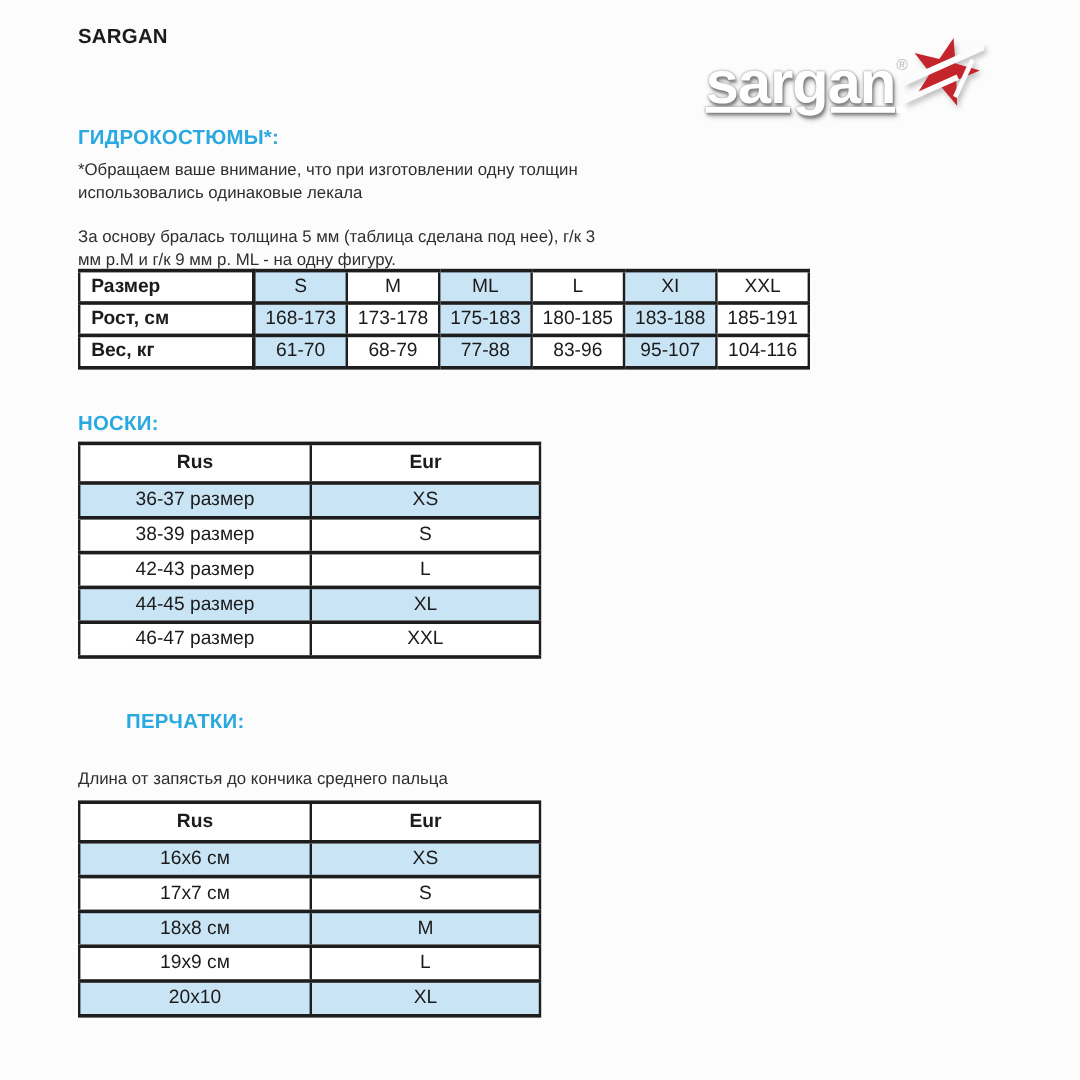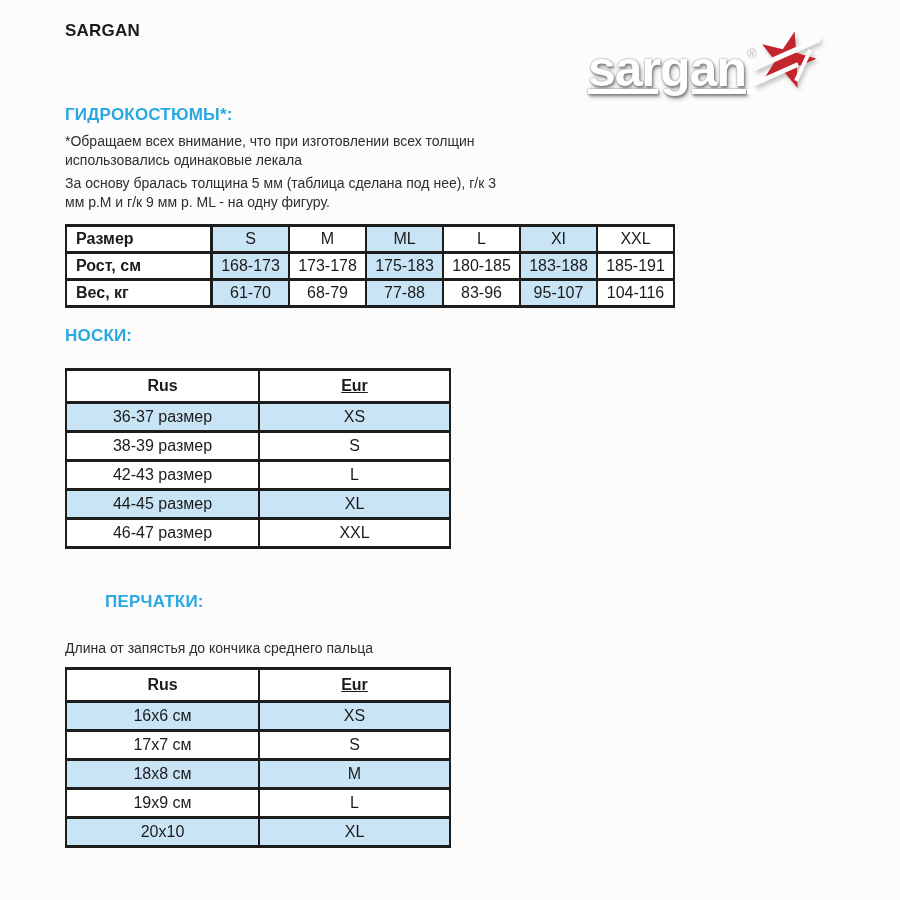--- a/index.html
+++ b/index.html
@@ -42,27 +42,27 @@
     text-shadow:none;font-weight:normal;
   }
   .logo-star{margin-left:-2px;margin-top:-4px;
     filter:drop-shadow(2px 3px 2px rgba(80,80,80,.35));}
   
   .section-heading{
     position:absolute;left:65px;
     font-size:17px;font-weight:bold;color:var(--blue);letter-spacing:.2px;
   }
   #h-wetsuits{top:105px;}
-  #h-socks{top:326px;}
+  #h-socks{top:343px;}
   #h-gloves{top:592px;margin-left:40px;}
   .note{
     position:absolute;left:65px;top:132px;width:540px;
     font-size:14px;line-height:19px;color:var(--note);
   }
-  .note .p2{margin-top:4px;}
+  .note .p2{margin-top:18px;}
   .subtitle{
     position:absolute;left:65px;top:640px;
     font-size:14px;color:var(--note);
   }
   
   table{
     position:absolute;border-collapse:collapse;table-layout:fixed;
     background:#fff;
   }
   td,th{
@@ -79,21 +79,21 @@
   #t-wetsuits td{height:24px;}
   #t-wetsuits td.lbl{
     width:134px;text-align:left;padding-left:9px;font-weight:bold;
     border-right:3px solid var(--bd);background:#fff;margin-top:48px;
   }
   #t-wetsuits td.sz{width:75px;}
   
   .two-col th{height:30px;font-weight:bold;}
   .two-col td{height:26px;margin-left:30px;}
   .two-col .c-rus{width:191px;margin-top:24px;}
-  .two-col .c-eur{width:189px;text-decoration:underline;}
+  .two-col .c-eur{width:189px;}
   #t-socks{left:65px;top:368px;}
   #t-gloves{left:65px;top:667px;}
 </style>
 </head>
 <body>
 
 <div class="doc-title">
   <div>SARGAN</div>
 </div>
 
@@ -103,21 +103,21 @@
     <path fill="#c4242b" d="M61.6,8.5 L64.0,40.7 L94.9,49.7 L65.1,61.8 L66.1,94.0 L45.3,69.4 L15.0,80.3 L32.0,52.9 L12.3,27.5 L43.6,35.2 Z"></path>
     <rect x="-12" y="38" width="124" height="8" fill="#fcfcfc" transform="rotate(-24 50 42)"></rect>
     <rect x="-8" y="70" width="78" height="7" fill="#fcfcfc" transform="rotate(-24 32 73)"></rect>
     <rect x="52" y="62" width="52" height="6" fill="#fcfcfc" transform="rotate(-65 72 65)"></rect>
   </svg>
 </div>
 
 <div class="section-heading" id="h-wetsuits">ГИДРОКОСТЮМЫ*:</div>
 
 <div class="note">
-  <div>*Обращаем всех внимание, что при изготовлении всех толщин</div>
+  <div>*Обращаем ваше внимание, что при изготовлении одну толщин</div>
   <div>использовались одинаковые лекала</div>
   <div class="p2">За основу бралась толщина 5 мм (таблица сделана под нее), г/к 3</div>
   <div>мм р.М и г/к 9 мм р. ML - на одну фигуру.</div>
 </div>
 
 <table id="t-wetsuits">
   <tbody>
       <tr>
     <td class="lbl">Размер</td>
     <td class="sz hl">S</td>

